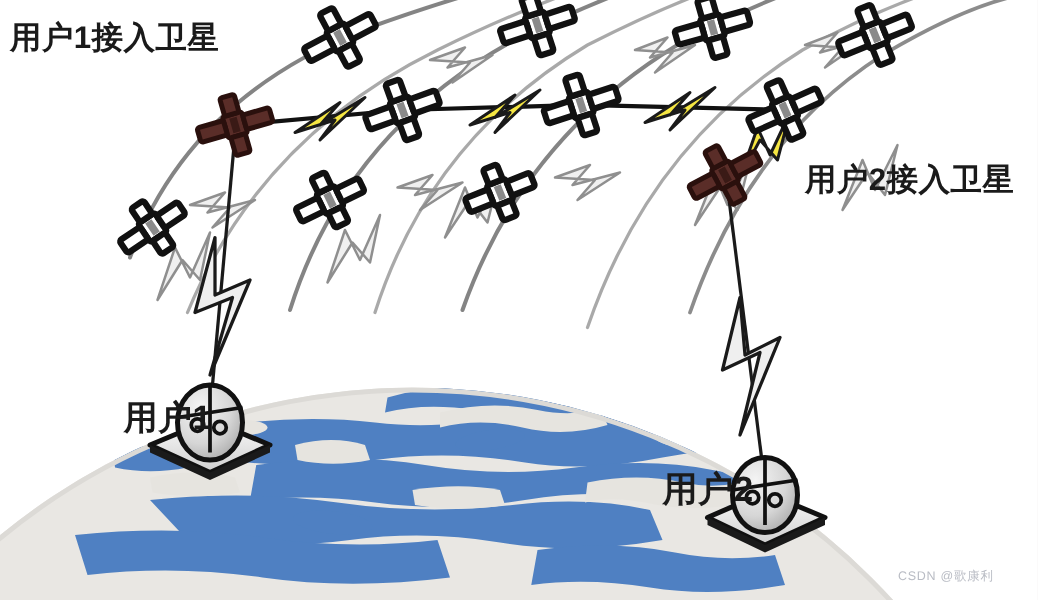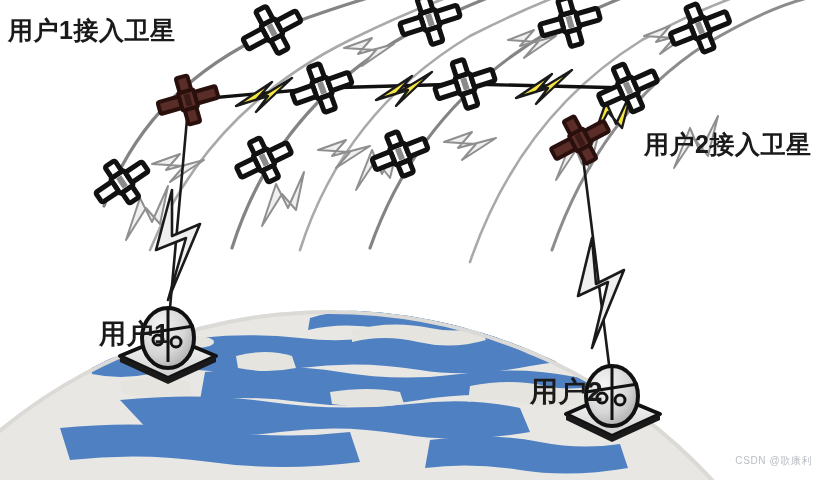--- a/index.html
+++ b/index.html
@@ -49,21 +49,21 @@
     font-size: 27px;
     margin-left: 44px;
   }
   #label-user-2 {
     left: 530px;
     top: 378px;
     font-size: 28px;
   }
   #watermark {
     position: absolute;
-    right: 18px;
+    right: 35px;
     bottom: 12px;
     font-size: 10px;
     color: #b9bcc4;
     letter-spacing: 0.6px;
     white-space: nowrap;
   }
 </style>
 </head>
 <body>
 

